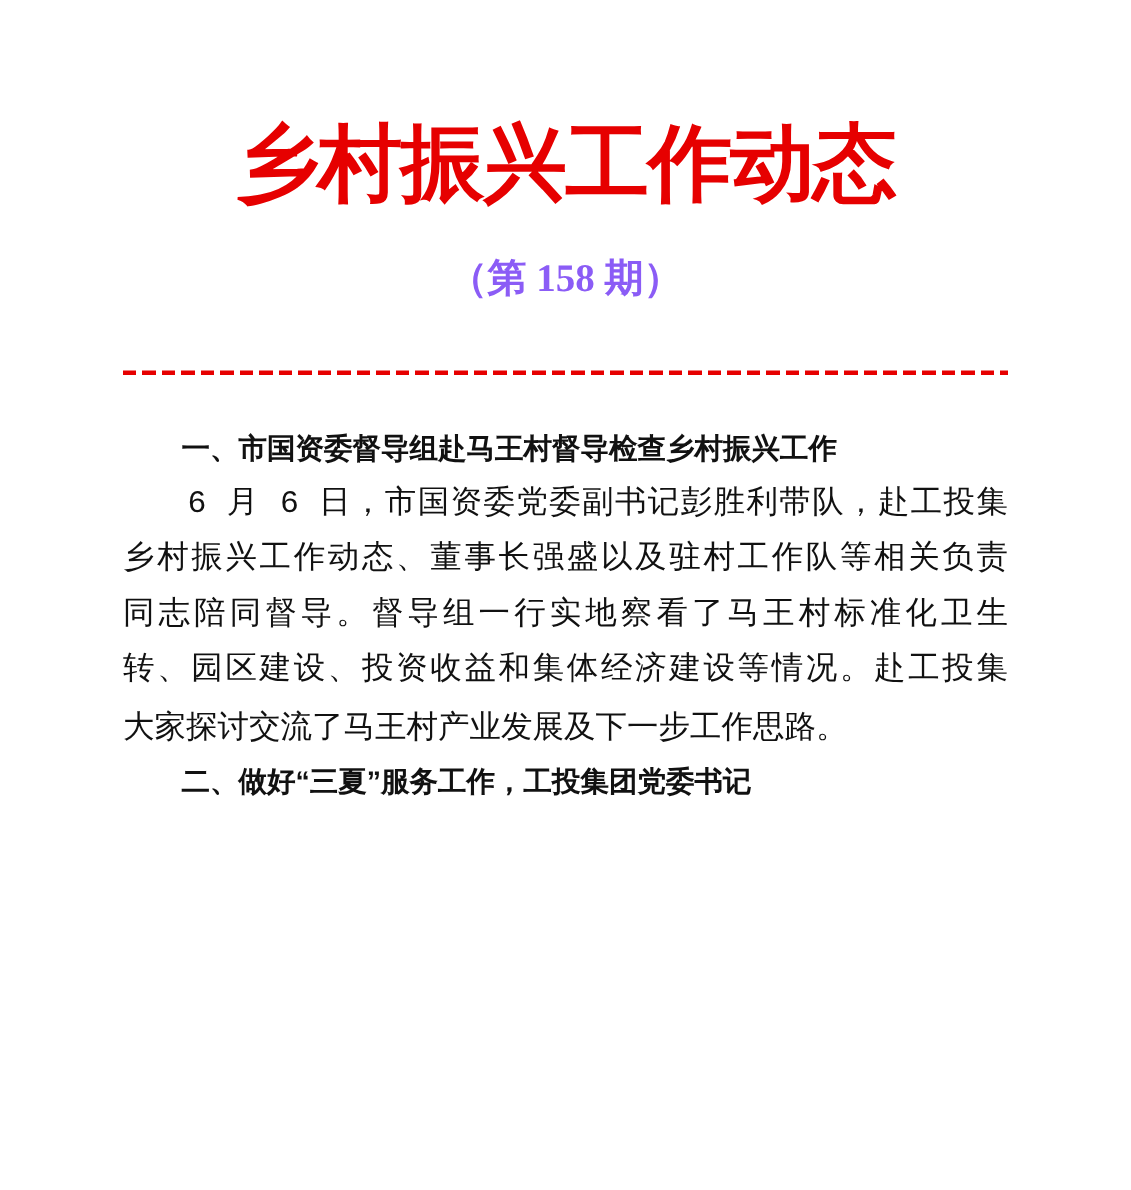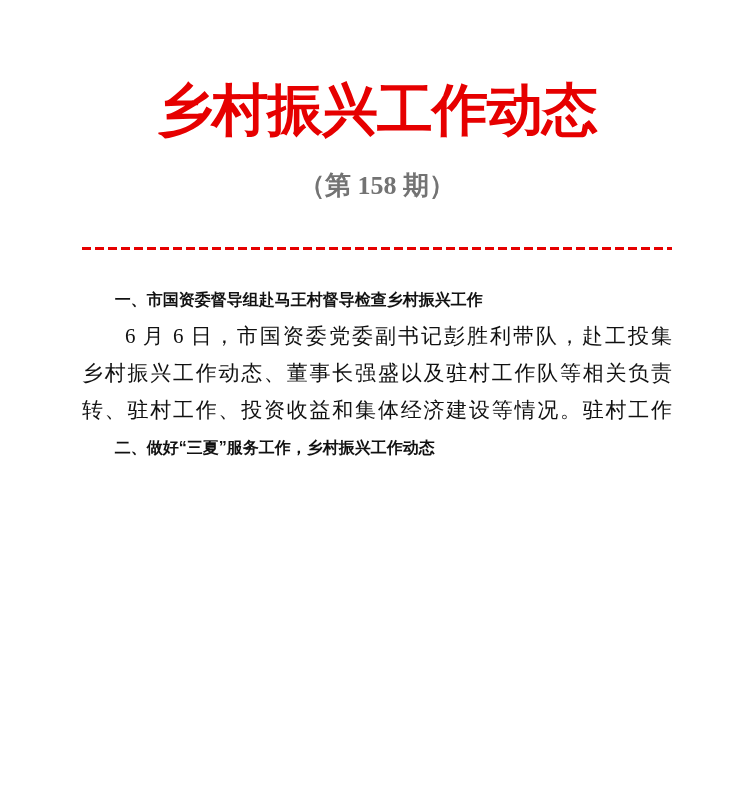--- a/index.html
+++ b/index.html
@@ -26,21 +26,21 @@
     color: #e60000;
     letter-spacing: -1px;
   }
   .doc-issue {
     margin-top: 24px;
     text-align: center;
     font-family: "Liberation Serif", "DejaVu Serif", serif;
     font-weight: 700;
     font-size: 26px;
     line-height: 32px;
-    color: #737373;
+    color: #8b5cf6;
   }
   .divider {
     margin: 45px auto 0 auto;
     width: 590px;
     height: 3px;
     background: repeating-linear-gradient(90deg,
       #e60000 0px, #e60000 9px,
       transparent 9px, transparent 13px);
   }
   .body-text {
@@ -50,28 +50,29 @@
     line-height: 37px;
   }
   .line {
     width: 590px;
     white-space: nowrap;
   }
   .line.stretch {
     white-space: normal;
     text-align: justify;
     text-align-last: justify;
+    font-family: Liberation Mono, monospace;
   }
   .line.indent {
     text-indent: 2.05em;
   }
   .line.heading {
     font-family: "Liberation Sans", "DejaVu Sans", sans-serif;
     font-weight: 700;
-    font-size: 16px;
+    font-size: 19px;
   }
 </style>
 </head>
 <body>
 
 <div class="page">
 
   <div class="doc-title">乡村振兴工作动态</div>
 
   <div class="doc-issue">（第 158 期）</div>
@@ -81,22 +82,24 @@
   <div class="body-text">
 
 
     <div class="line heading indent">一、市国资委督导组赴马王村督导检查乡村振兴工作</div>
 
     <div class="line indent stretch">6 月 6 日，市国资委党委副书记彭胜利带队，赴工投集</div>
 
 
     <div class="line stretch">乡村振兴工作动态、董事长强盛以及驻村工作队等相关负责</div>
 
+    <div class="line stretch">同志陪同督导。督导组一行实地察看了马王村标准化卫生</div>
 
 
-    <div class="line stretch">转、驻村工作、投资收益和集体经济建设等情况。驻村工作</div>
+    <div class="line stretch">转、园区建设、投资收益和集体经济建设等情况。赴工投集</div>
 
 
+    <div class="line">大家探讨交流了马王村产业发展及下一步工作思路。</div>
 
-    <div class="line heading indent">二、做好“三夏”服务工作，乡村振兴工作动态</div>
+    <div class="line heading indent">二、做好“三夏”服务工作，工投集团党委书记</div>
 
   </div>
 </div>
 
 </body></html>

